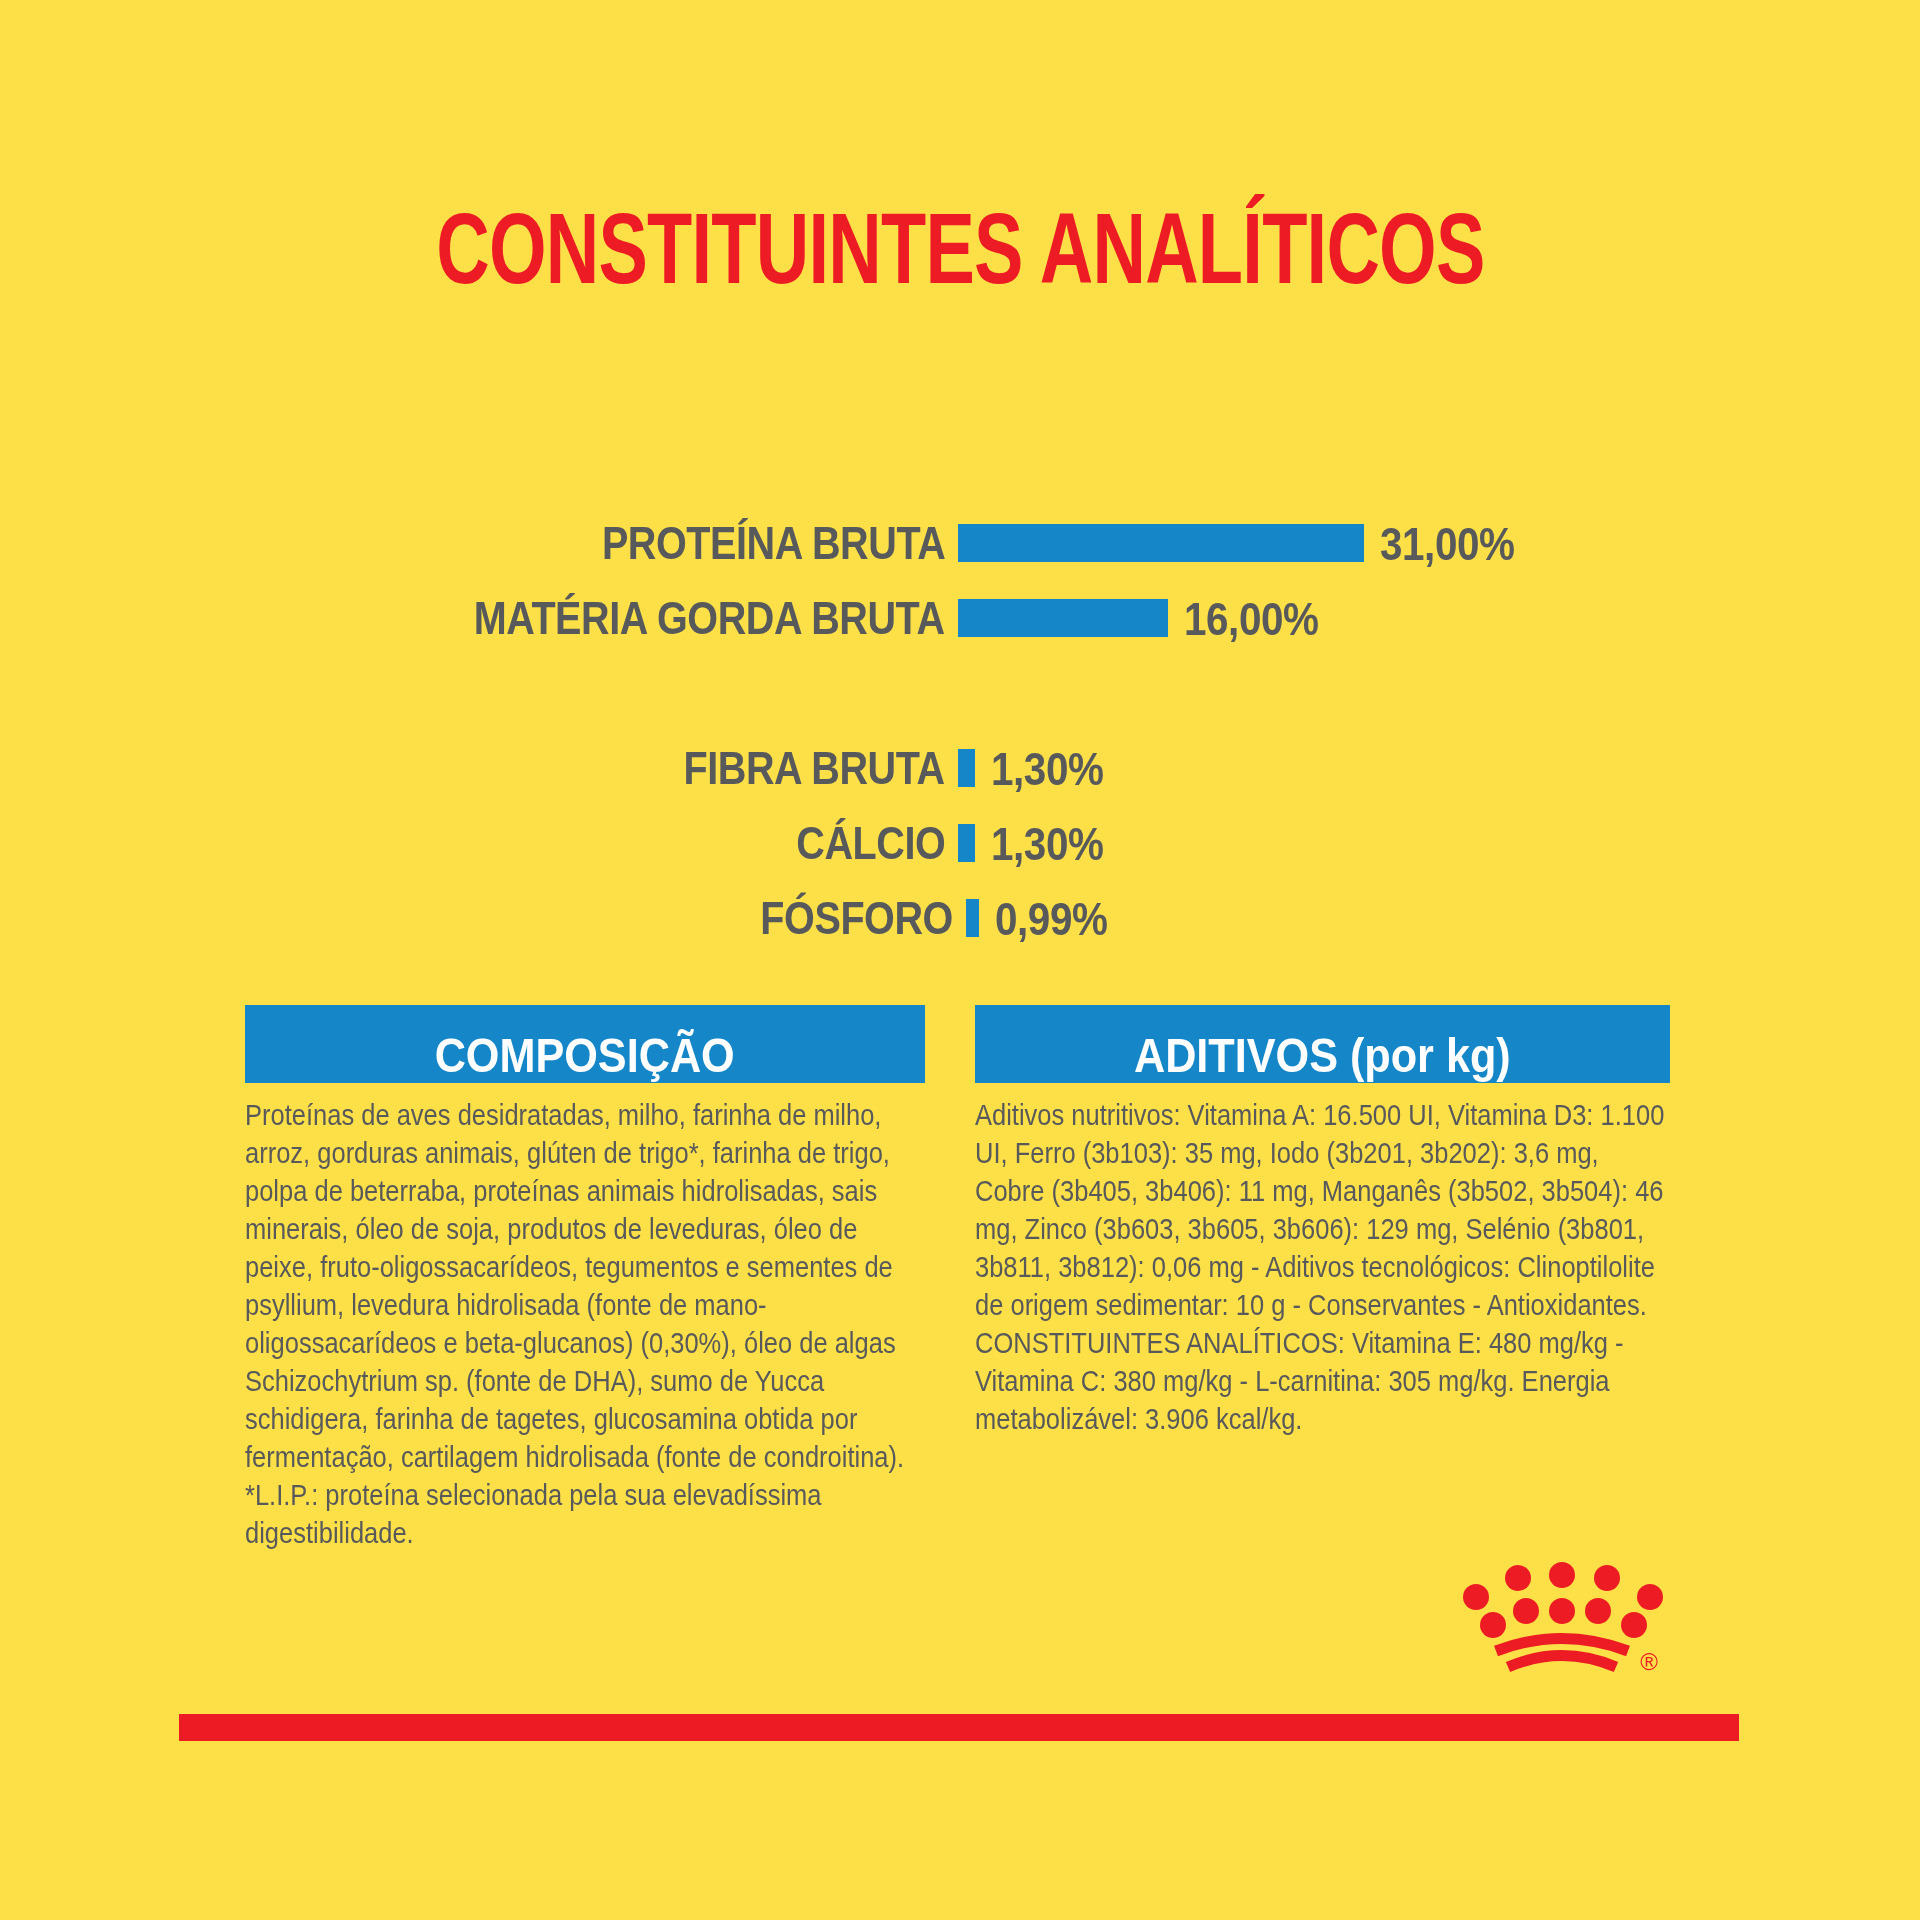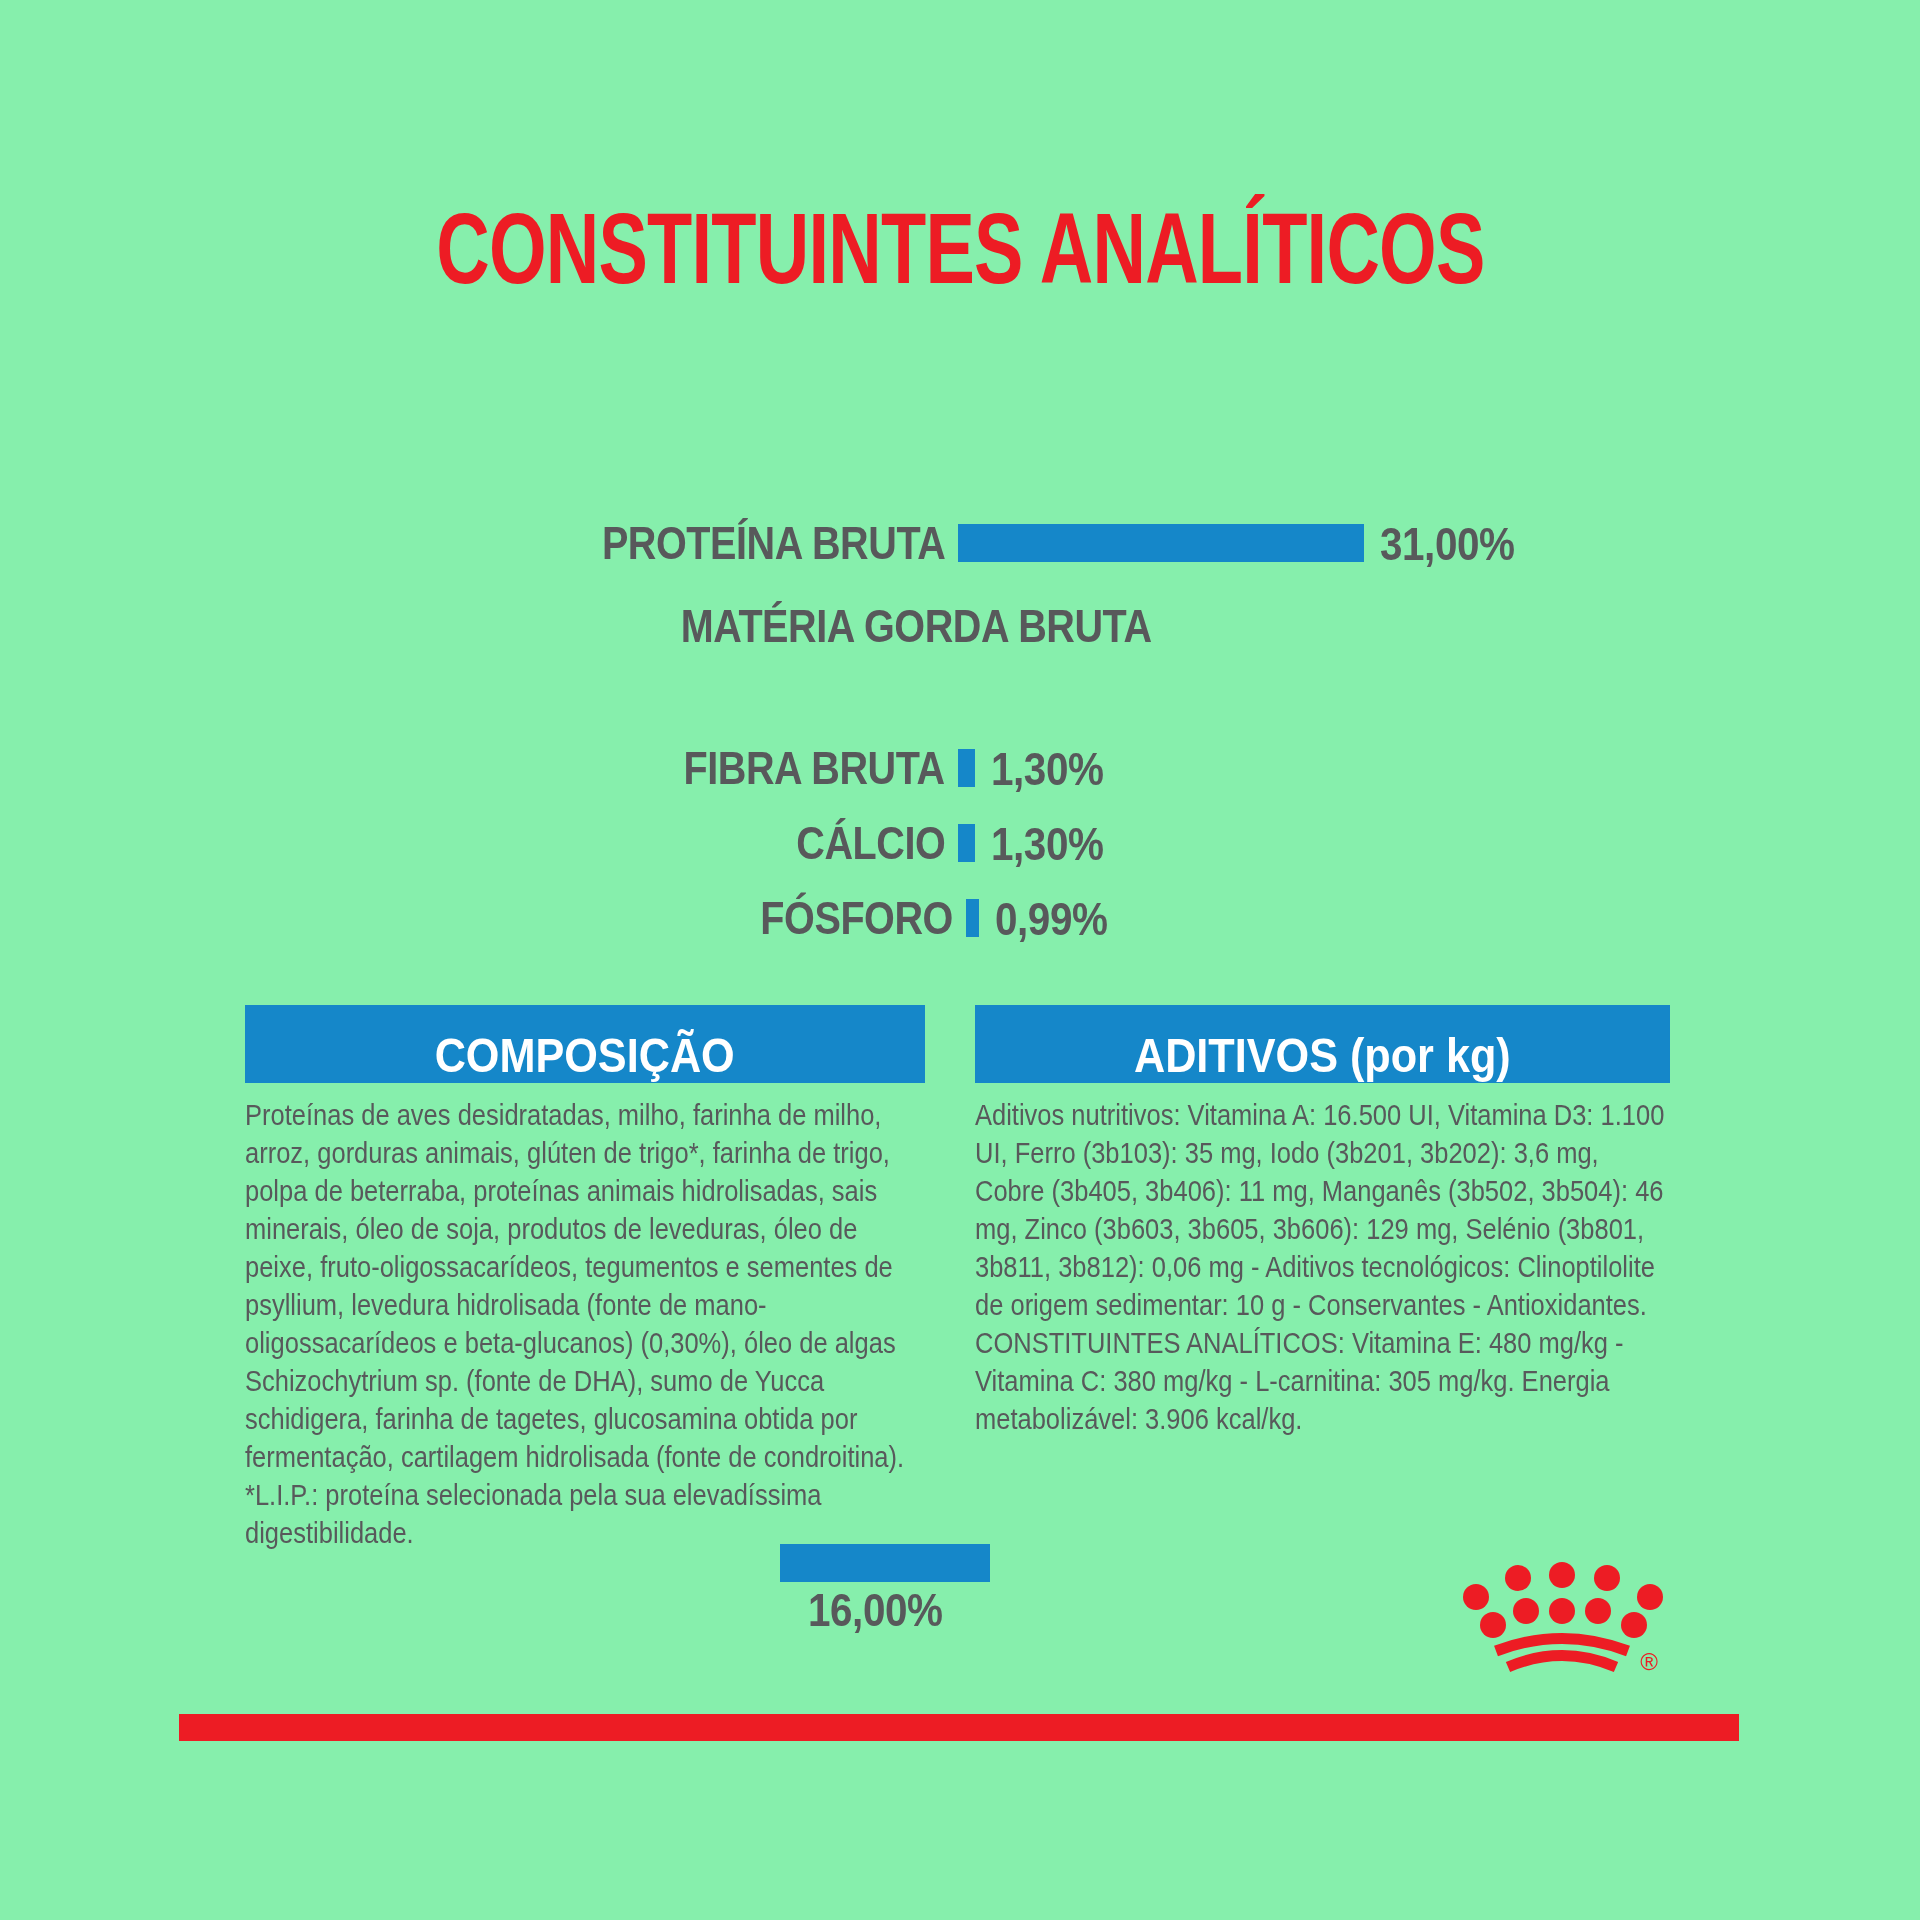--- a/index.html
+++ b/index.html
@@ -1,16 +1,16 @@
 <!DOCTYPE html>
 <html><head>
 <meta charset="utf-8">
 <style>
   html,body{margin:0;padding:0;background:#ffffff;}
-  .page{position:relative;width:1920px;height:1920px;background:#86efac;overflow:hidden;
+  .page{position:relative;width:1920px;height:1920px;background:#fde047;overflow:hidden;
         font-family:"Liberation Sans",sans-serif;}
 
   .title{position:absolute;top:196px;left:0;right:0;text-align:center;
          font-size:100px;font-weight:bold;color:#ed1c24;line-height:1.04;white-space:nowrap;}
   .title>span{display:inline-block;transform:scaleX(0.74);transform-origin:center center;letter-spacing:-1px;}
 
   .chart{position:absolute;top:0;left:0;width:1920px;height:1000px;}
   .chart-row{position:absolute;left:0;height:38px;display:flex;align-items:center;width:1756px;}
   .chart-label{flex:0 0 945px;text-align:right;font-size:46px;font-weight:bold;color:#58595b;white-space:nowrap;}
   .chart-label>span{display:inline-block;transform:scaleX(0.86);transform-origin:right center;letter-spacing:-0.5px;}
@@ -42,21 +42,21 @@
   <div class="title">
     <span>CONSTITUINTES ANALÍTICOS</span>
   </div>
 
   <div class="chart">
       <div class="chart-row" style="top: 524px;">
         <div class="chart-label"><span>PROTEÍNA BRUTA</span></div>
         <div class="chart-bar" style="width: 406px; background: rgb(21, 135, 201);"></div>
         <div class="chart-value"><span>31,00%</span></div>
       </div>
-      <div class="chart-row" style="top: 599px; flex-direction: column;">
+      <div class="chart-row" style="top: 599px;">
         <div class="chart-label"><span>MATÉRIA GORDA BRUTA</span></div>
         <div class="chart-bar" style="width: 210px; background: rgb(21, 135, 201);"></div>
         <div class="chart-value"><span>16,00%</span></div>
       </div>
       <div class="chart-row" style="top: 749px;">
         <div class="chart-label"><span>FIBRA BRUTA</span></div>
         <div class="chart-bar" style="width: 17px; background: rgb(21, 135, 201);"></div>
         <div class="chart-value"><span>1,30%</span></div>
       </div>
       <div class="chart-row" style="top: 824px;">

